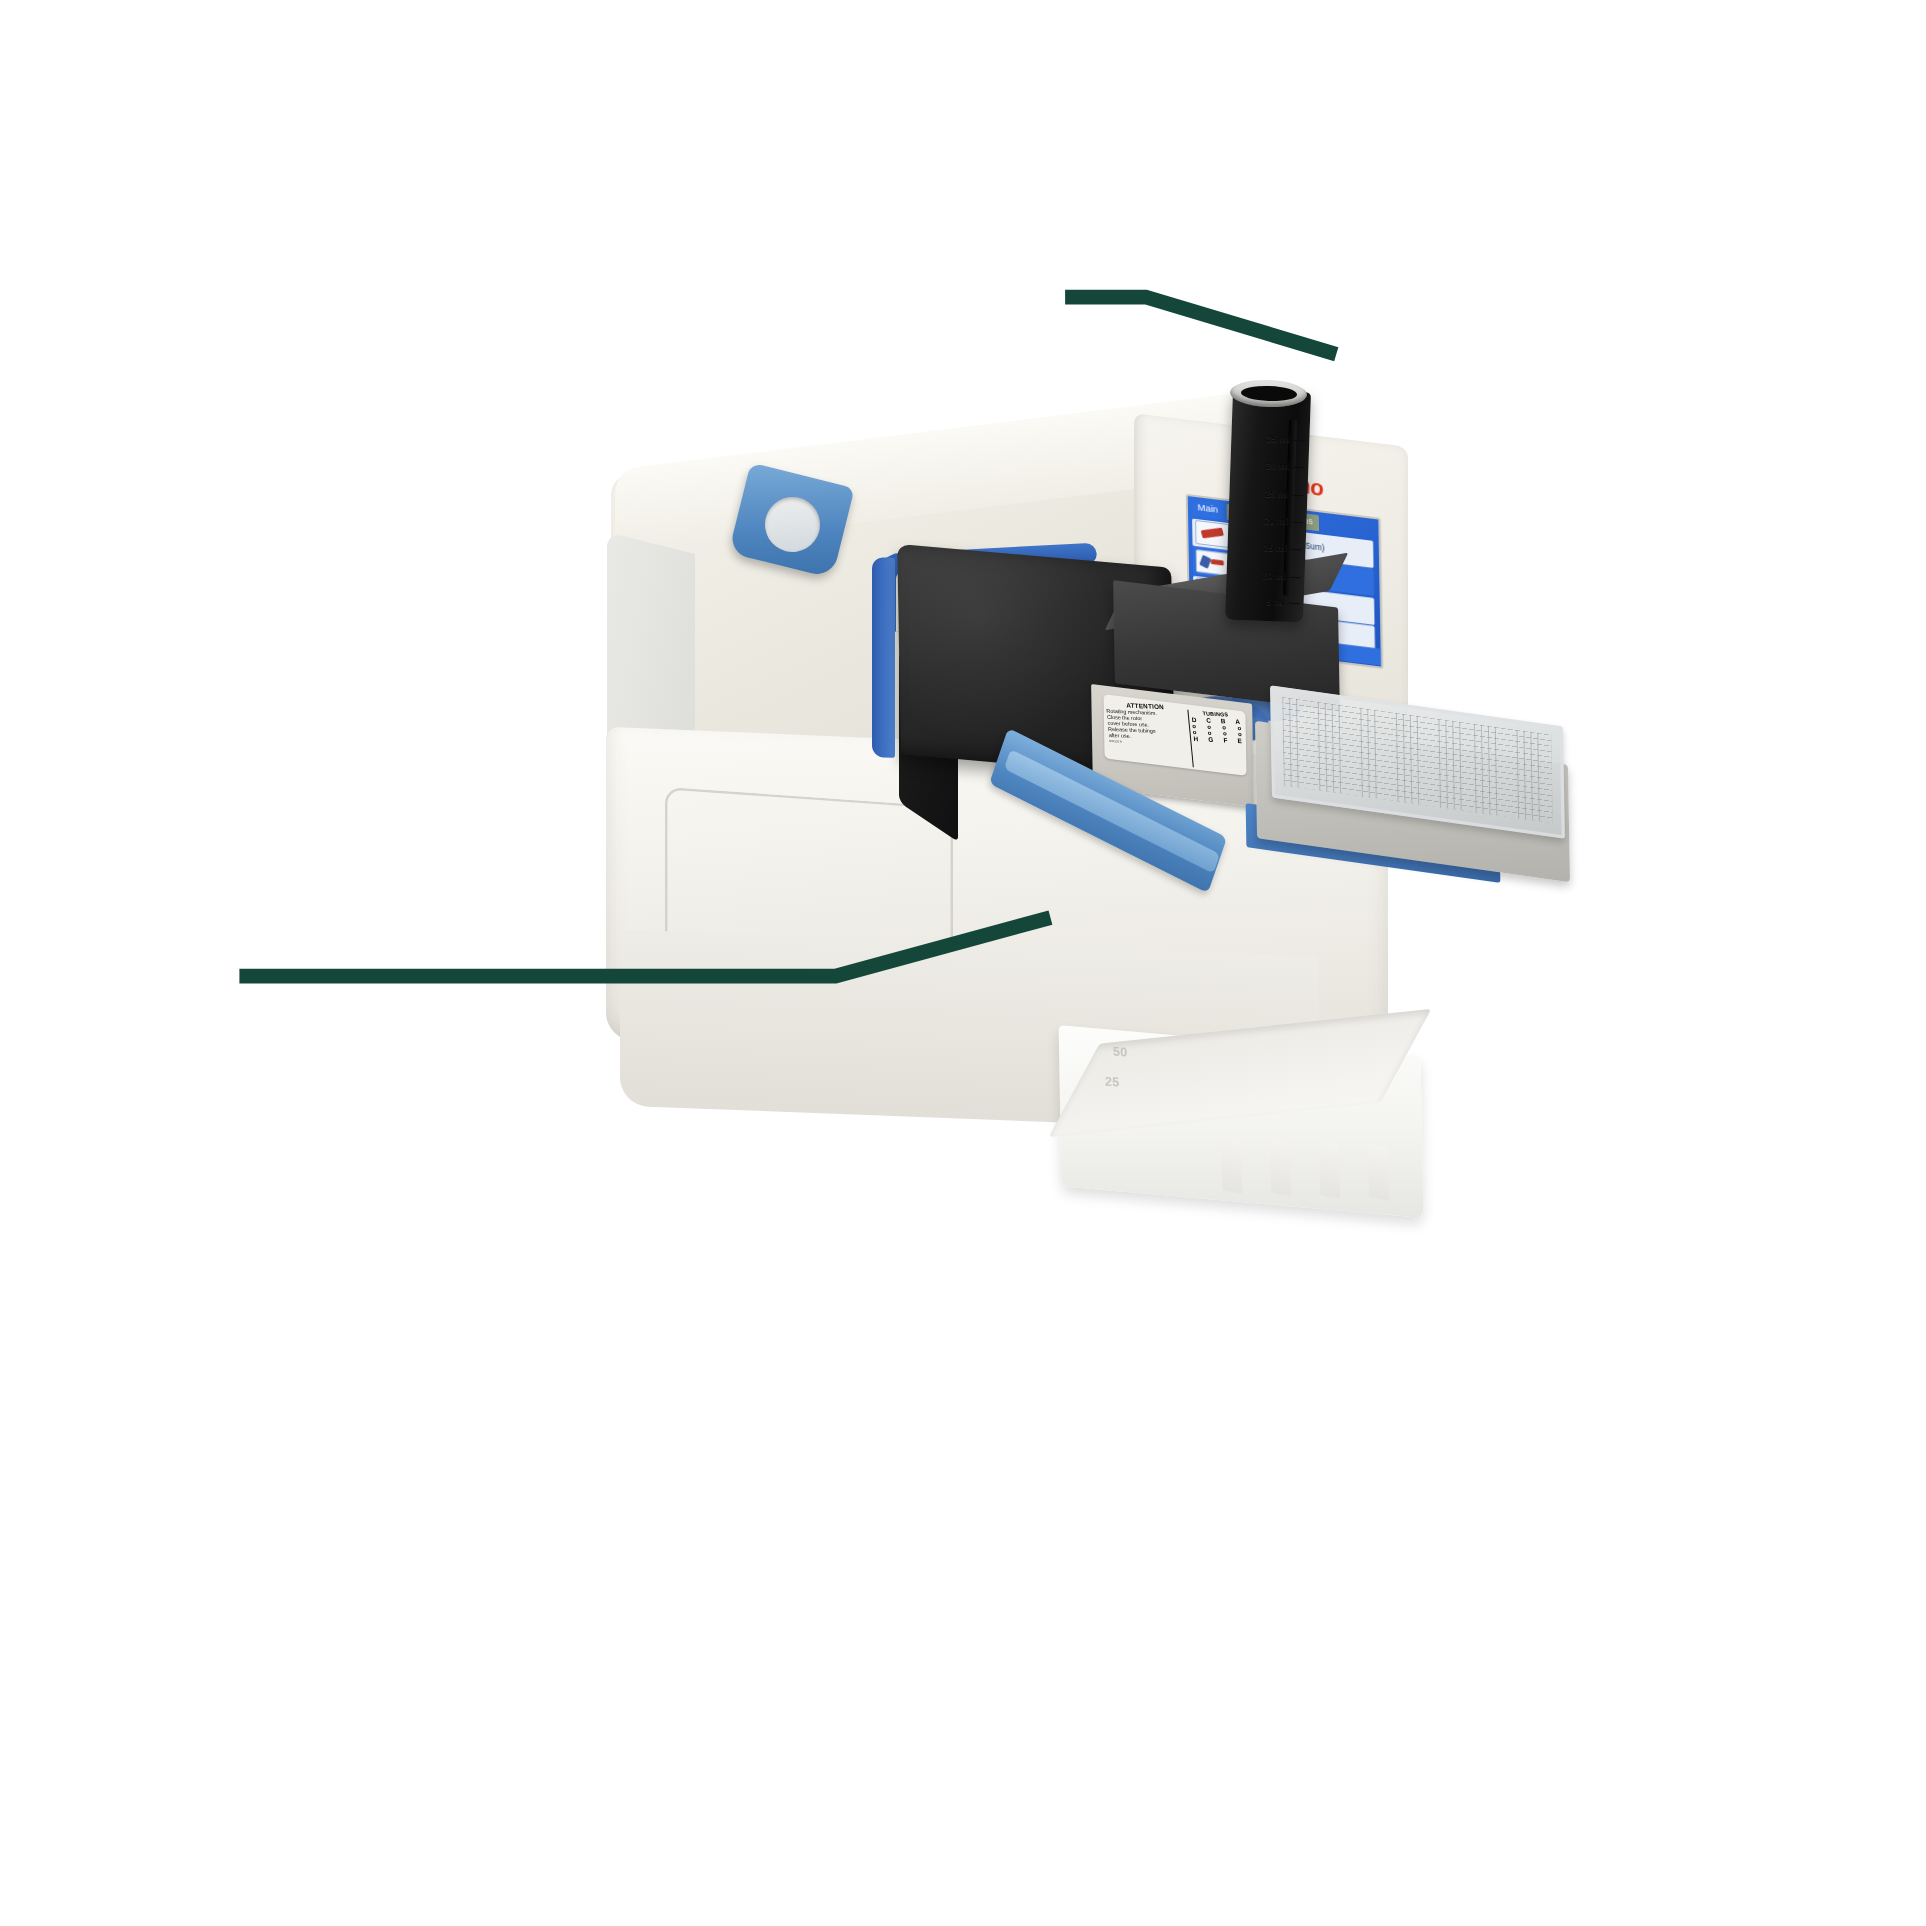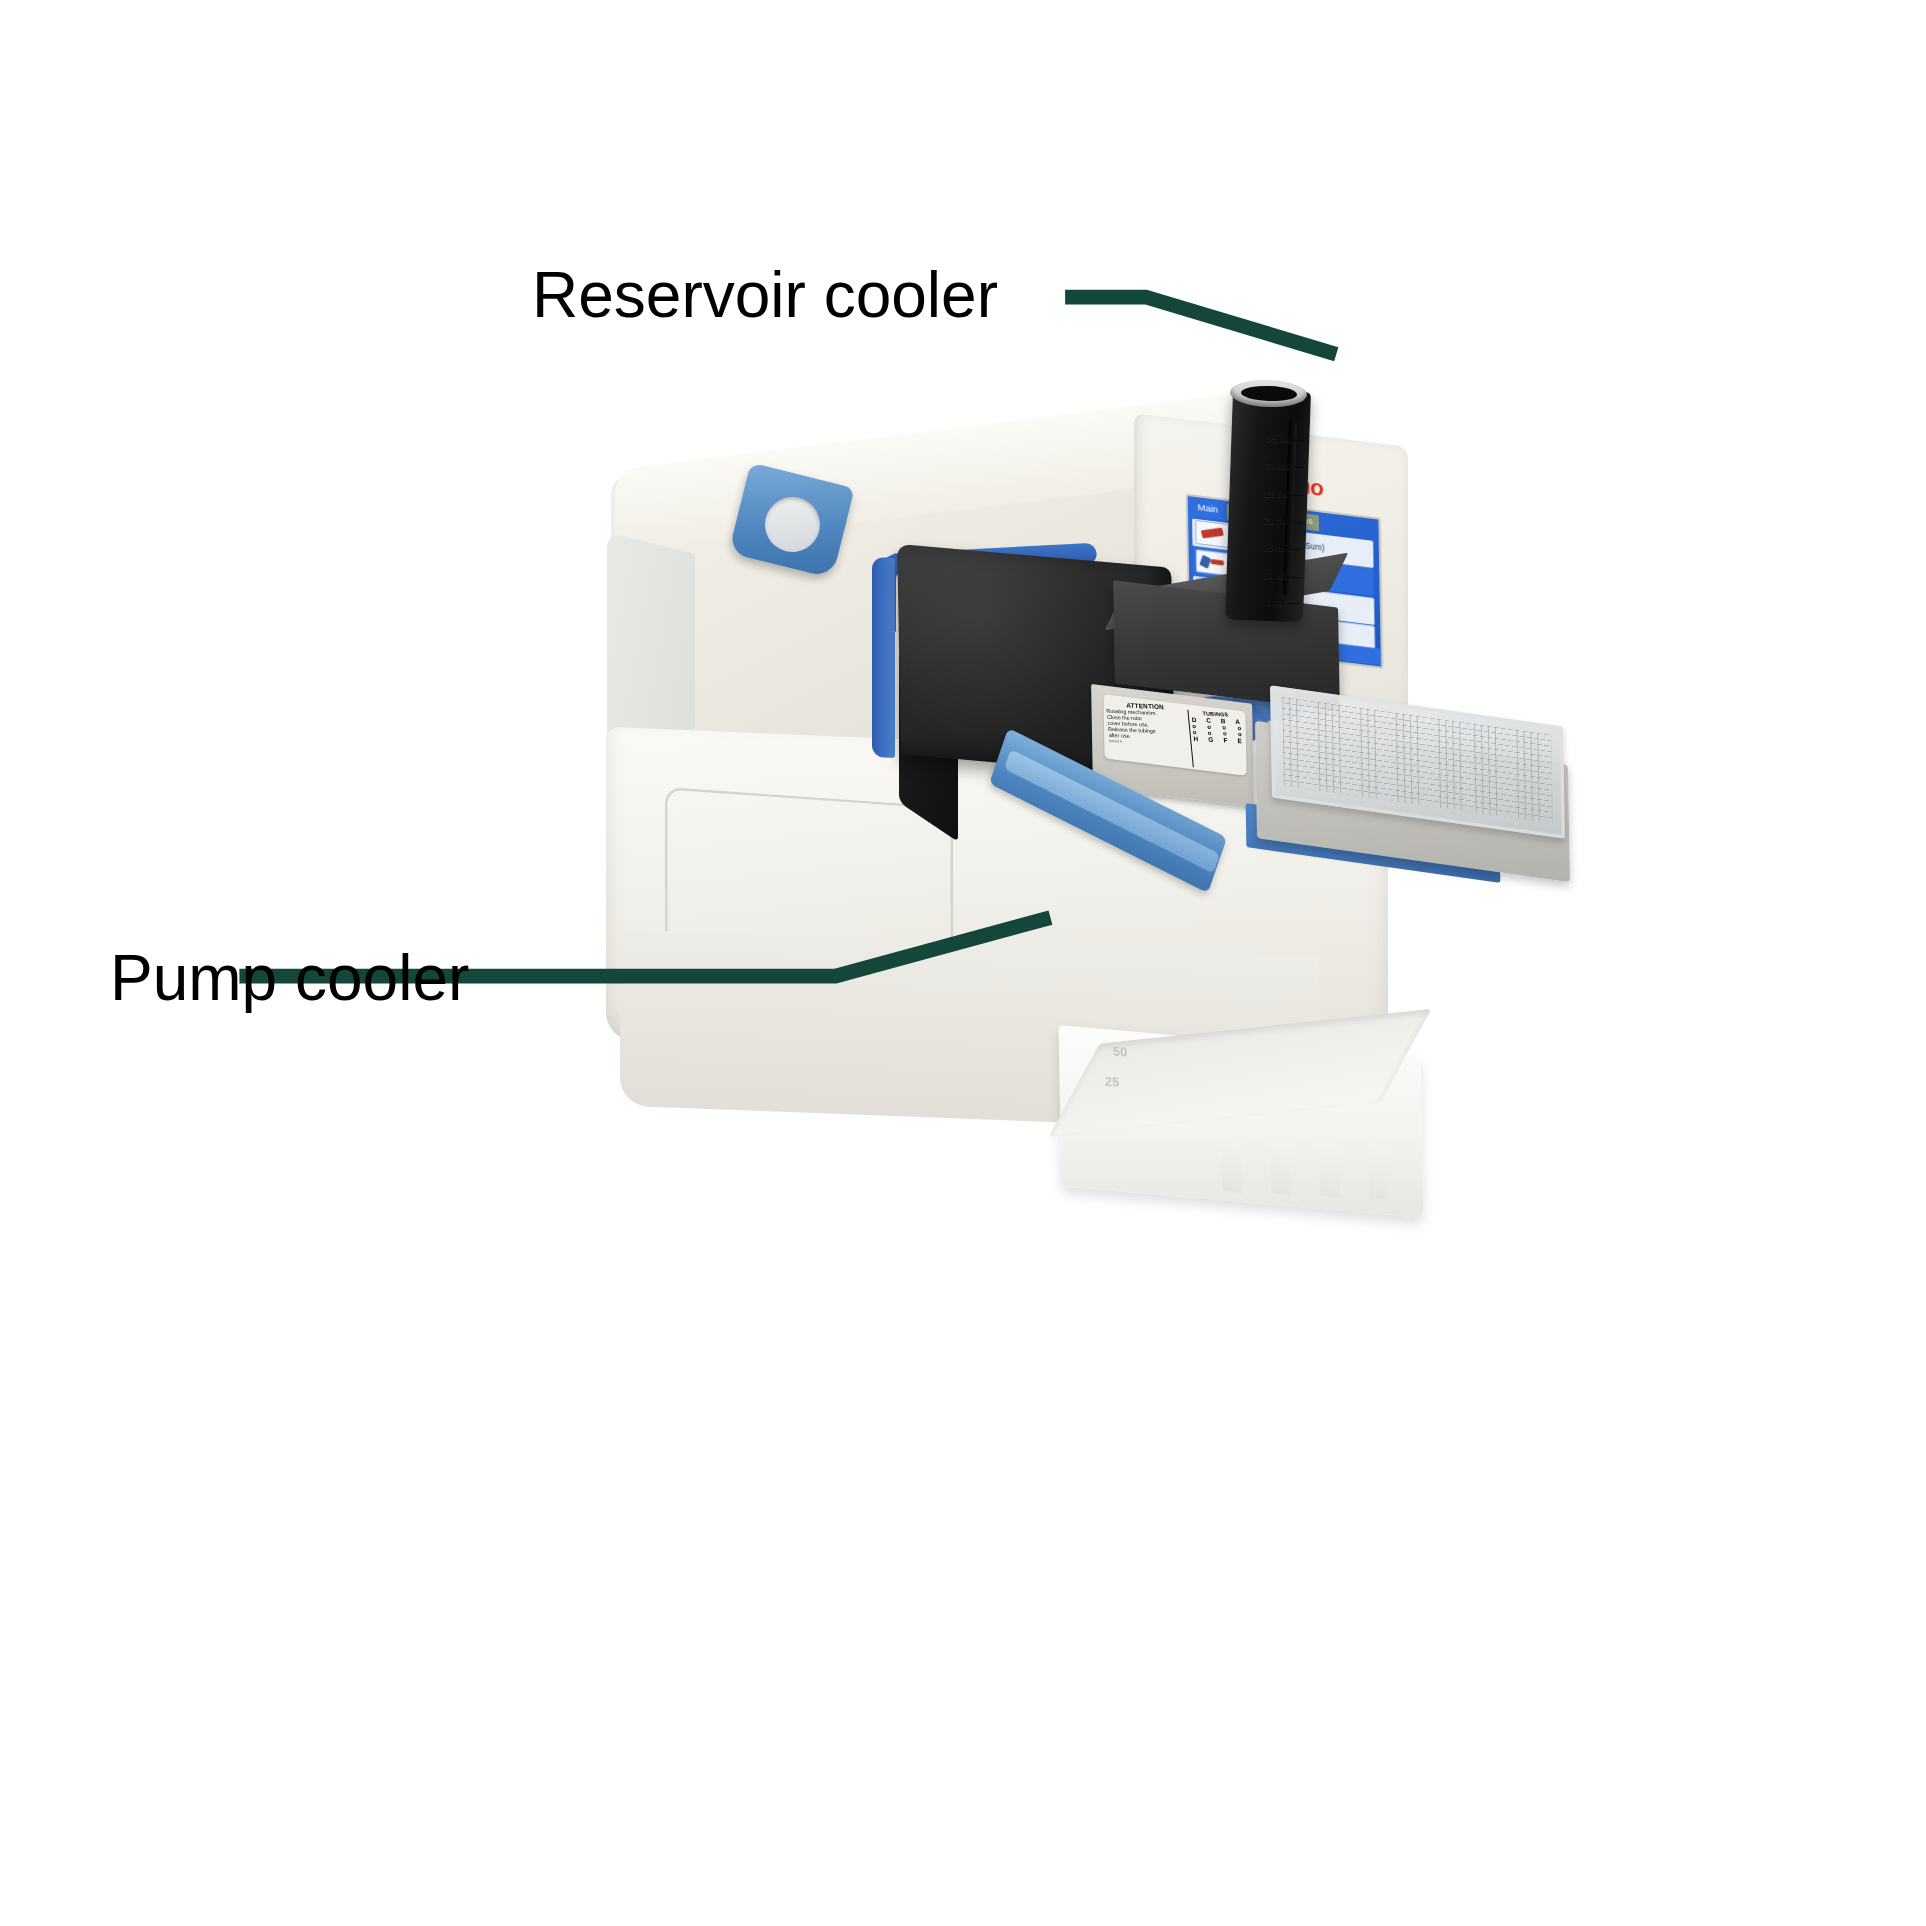--- a/index.html
+++ b/index.html
@@ -409,18 +409,16 @@
     <div class="trough-mark" style="left:551px;top:644px;">50</div>
     <div class="trough-mark" style="left:543px;top:674px;">25</div>
 
   </div>
 
   <svg class="anno-line" viewBox="0 0 3942 3942">
     <polyline id="ln-res" points="2180,608 2345,608 2735,725" fill="none" stroke="#14463a" stroke-width="30" stroke-linejoin="miter"></polyline>
     <polyline id="ln-pump" points="490,1998 1710,1998 2150,1878" fill="none" stroke="#14463a" stroke-width="30" stroke-linejoin="miter"></polyline>
   </svg>
 
-  <div class="anno-label" style="left:532px;top:258px;font-size:64px;">Reservoir cooler</div>
-
-  <div class="anno-label" style="left:110px;top:941px;font-size:64px;">Pump cooler</div>
+
 
 </div>
 
 
 </body></html>

